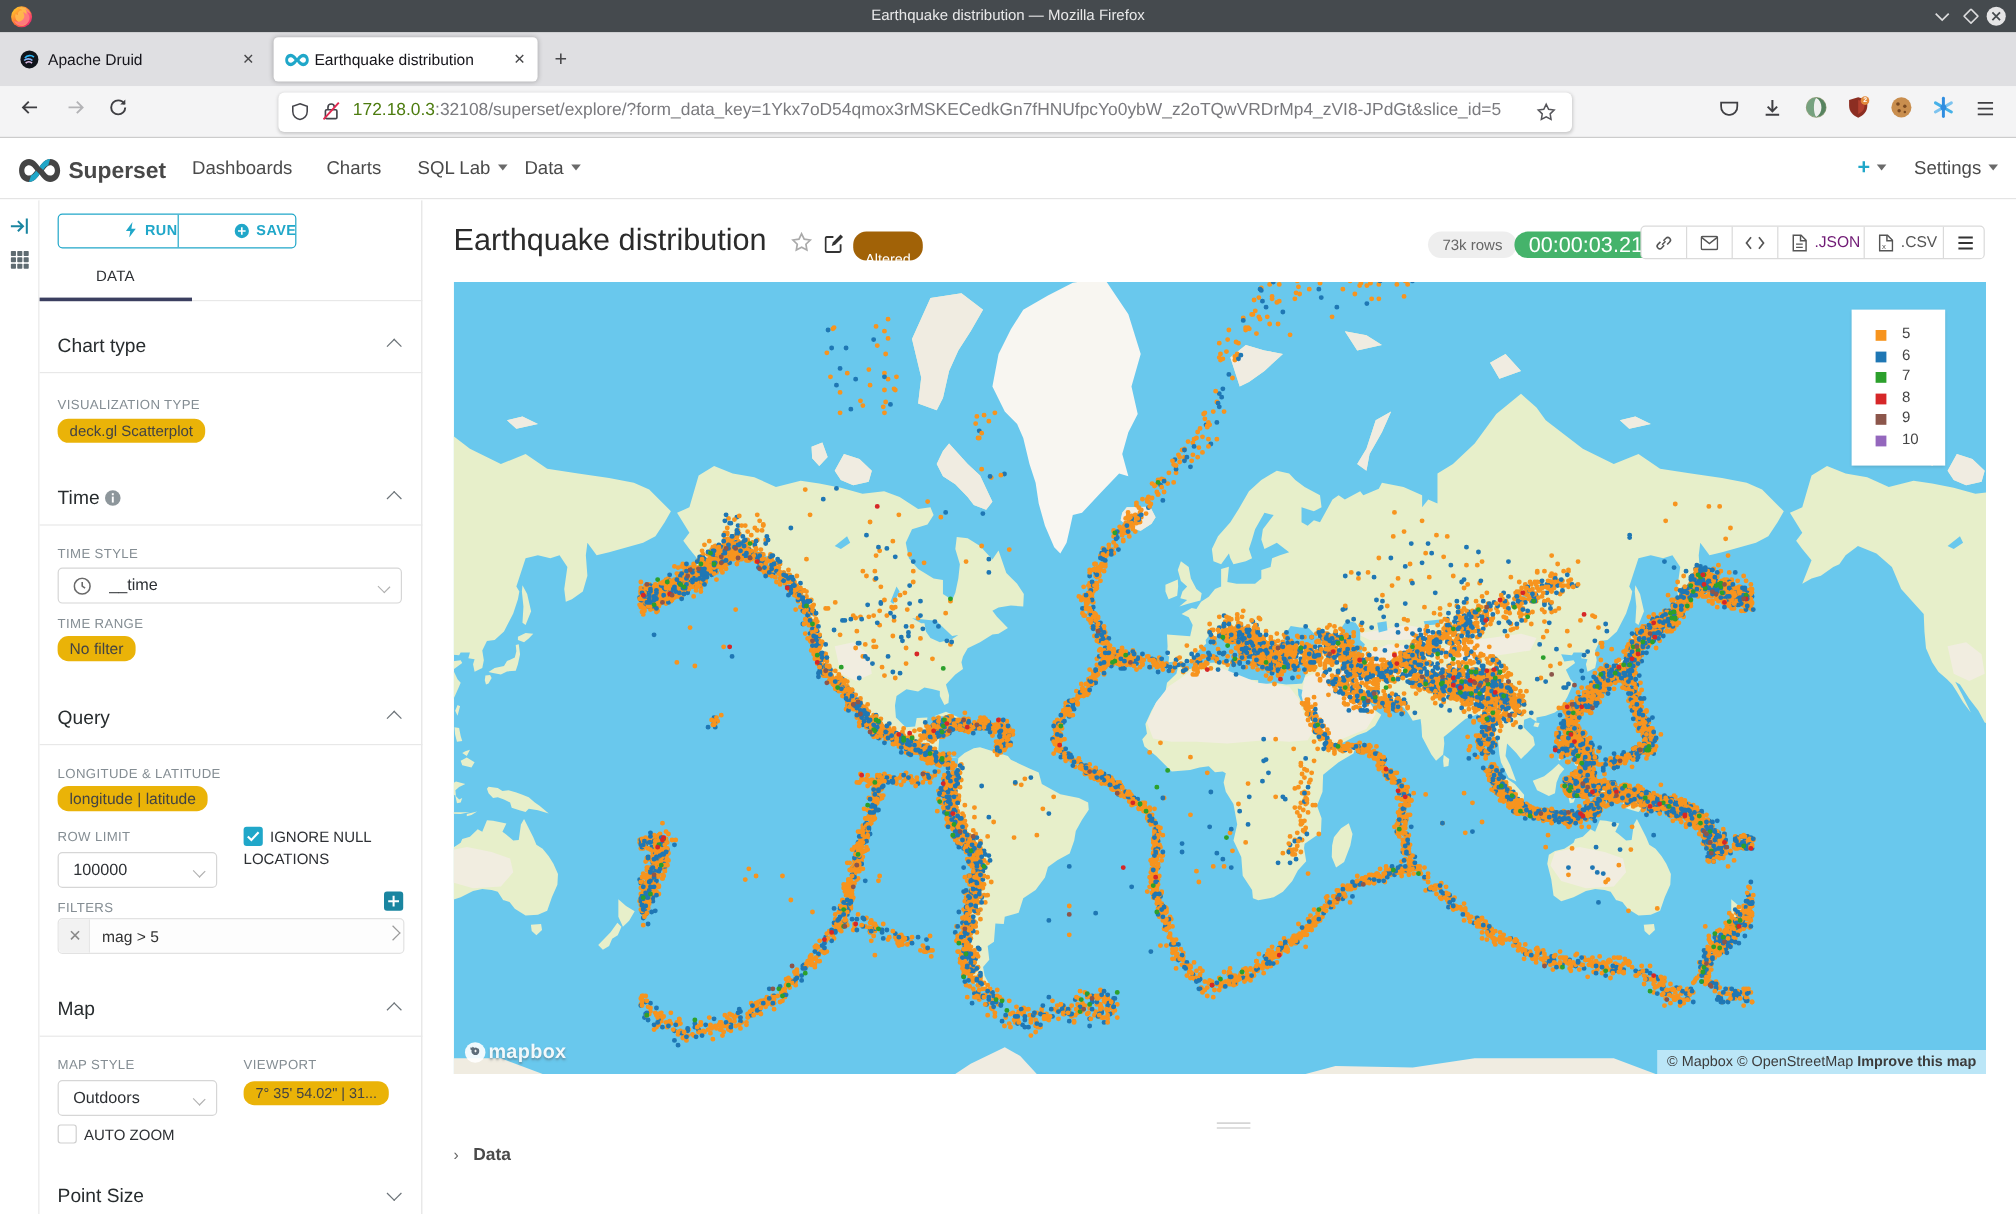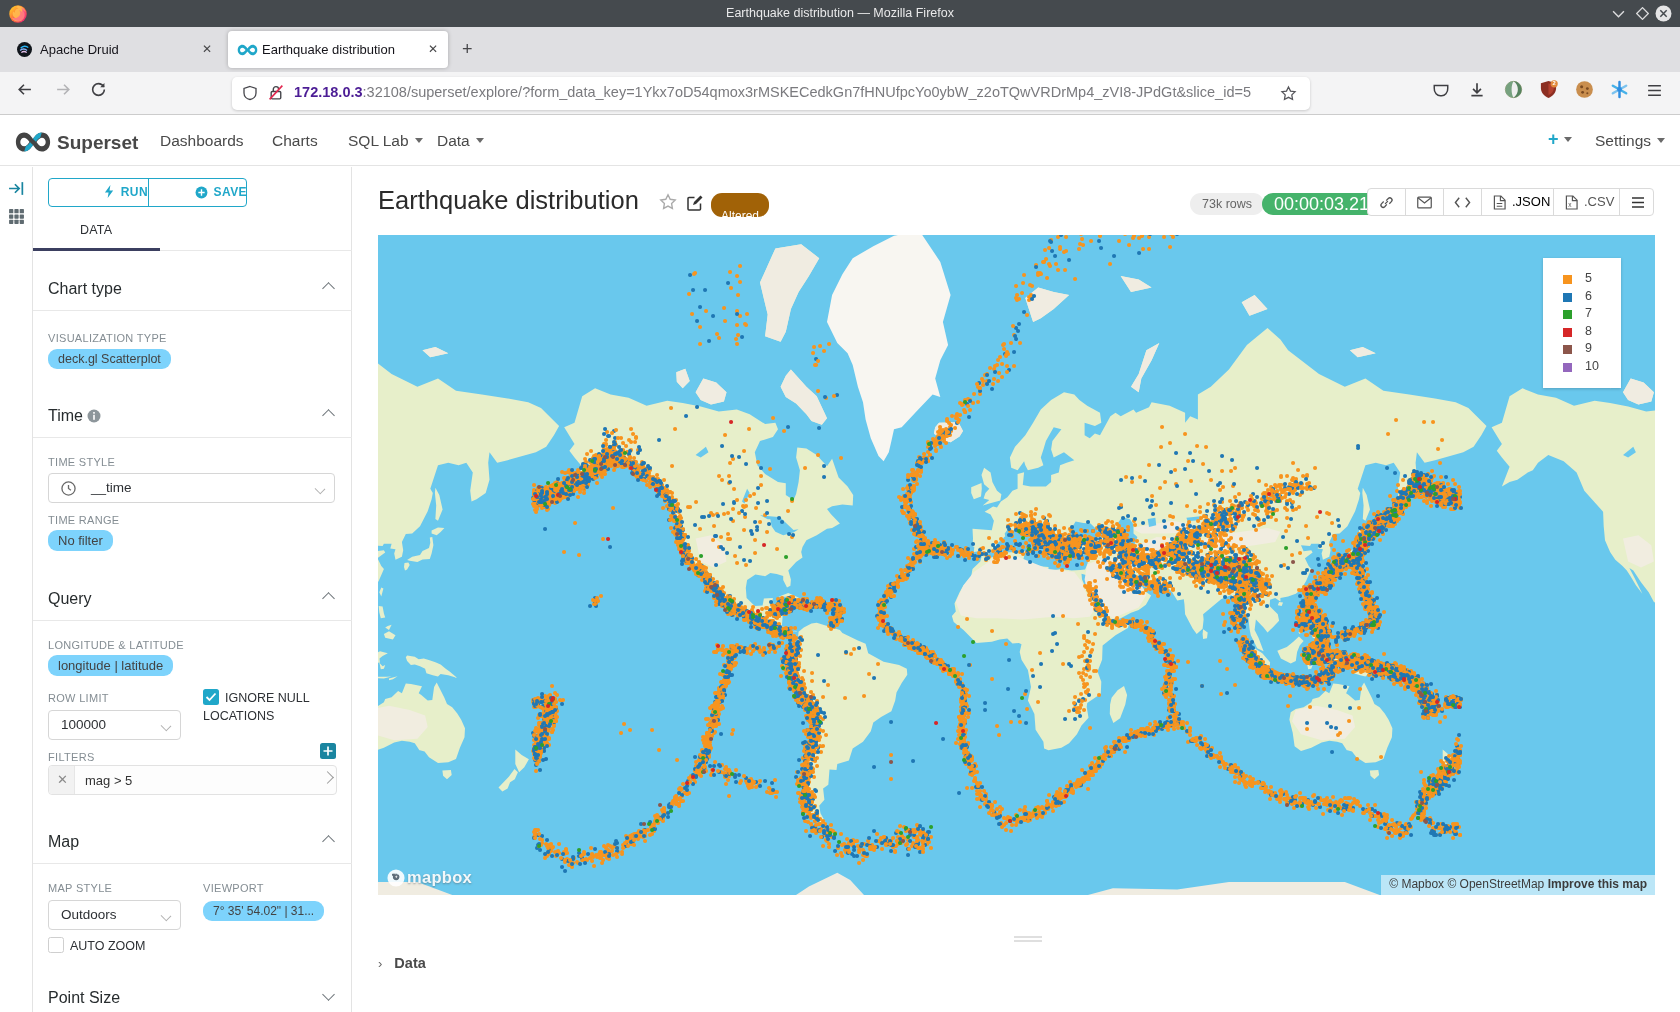--- a/index.html
+++ b/index.html
@@ -10,36 +10,36 @@
 .tab{position:absolute;top:4px;height:37px;border-radius:4px;font-size:13px;color:#17171c}
 #tab1{left:6px;width:216px}
 #tab1 .fav{position:absolute;left:11px;top:11px;width:15px;height:15px;border-radius:50%;background:#10151b;overflow:hidden}
 #tab2{left:228px;width:220px;background:#fff;box-shadow:0 0 4px rgba(0,0,0,.25)}
 .tab .tname{position:absolute;left:34px;top:11px;white-space:nowrap;font-size:13px;color:#15141a}
 .tab .x{position:absolute;right:10px;top:11px;font-size:12px;color:#474749}
 #newtab{position:absolute;left:462px;top:12px;font-size:18px;color:#47474a;font-weight:300}
 #navrow{position:absolute;left:0;top:72px;width:1680px;height:43px;background:#f4f4f5;border-bottom:1px solid #ccc}
 #urlbox{position:absolute;left:232px;top:5px;width:1078px;height:33px;background:#fff;border-radius:5px;box-shadow:0 1px 3px rgba(0,0,0,.18);font-size:14.5px}
 #urlbox .utext{position:absolute;left:62px;top:7px;white-space:nowrap;overflow:hidden;width:990px;color:#7a7a7e}
-#urlbox .utext b{color:#4c1d95;font-weight:700}
+#urlbox .utext b{color:#4d7c0f;font-weight:400}
 
 #snav{position:absolute;left:0;top:116px;width:1680px;height:50px;background:#fff;border-bottom:1px solid #e4e4e4}
 #snav .item{position:absolute;top:16px;font-size:15.5px;color:#4a4a4a}
 .caret{display:inline-block;width:0;height:0;border-left:4px solid transparent;border-right:4px solid transparent;border-top:5px solid #6a6a6a;vertical-align:middle;margin-left:6px;margin-bottom:2px}
 
 #iconstrip{position:absolute;left:0;top:167px;width:33px;height:845px;background:#fff;border-right:1px solid #e3e3e3}
 #sidebar{position:absolute;left:33px;top:167px;width:319px;height:845px;background:#fff;border-right:1px solid #e3e3e3}
 #main{position:absolute;left:353px;top:167px;width:1327px;height:845px;background:#fff}
 
 .btnrow{position:absolute;left:15px;top:11px;width:199px;height:29px;border:1px solid #20a7c9;border-radius:4px}
 .btnrow .b1{position:absolute;left:0;top:0;width:100px;height:27px;border-right:1px solid #20a7c9}
 .bt{color:#20a7c9;font-size:12px;font-weight:700;letter-spacing:.4px;text-align:right;line-height:27px}
 .seclabel{font-size:11px;color:#848d93;letter-spacing:.3px}
 .sechead{font-size:16px;color:#272c2e}
-.pill{display:inline-block;background:#7dd3fc;border-radius:9px;color:#434343;font-size:12.5px;padding:3px 10px}
+.pill{display:inline-block;background:#eab308;border-radius:9px;color:#434343;font-size:12.5px;padding:3px 10px}
 .selbox{position:absolute;height:30px;border:1px solid #d6d6d6;border-radius:4px;background:#fff;font-size:13.5px;color:#2d3034}
 .chev{position:absolute;right:10px;top:11px;width:8px;height:8px;border-right:1.6px solid #b0b0b0;border-bottom:1.6px solid #b0b0b0;transform:rotate(45deg) scale(1,.9);transform-origin:center}
 .carup{position:absolute;right:18px;width:9px;height:9px;border-right:1.6px solid #6c7378;border-bottom:1.6px solid #6c7378;transform:rotate(-135deg)}
 .cardn{position:absolute;right:18px;width:9px;height:9px;border-right:1.6px solid #6c7378;border-bottom:1.6px solid #6c7378;transform:rotate(45deg)}
 .hr{position:absolute;left:0;width:319px;border-top:1px solid #e8e8e8}
 
 #ctitle{position:absolute;left:25px;top:19px;font-size:25.5px;color:#2b2b2b}
 .hpill{position:absolute;height:22px;border-radius:11px;font-size:12.5px;line-height:22px}
 #btngroup{position:absolute;left:1014px;top:21px;height:28px;border:1px solid #dadada;border-radius:4px;background:#fff}
 #btngroup .cell{position:absolute;top:0;height:26px;border-right:1px solid #dadada}
@@ -298,21 +298,21 @@
         </svg></div>
   <div class="cell" style="left:76px;width:38px"><svg style="margin:7px 0 0 10px" width="17" height="13" viewBox="0 0 18 13">
           <path d="M5.5 1.5L1.5 6.5l4 5M12.5 1.5l4 5-4 5" stroke="#555" stroke-width="1.5" fill="none"></path>
         </svg></div>
   <div class="cell" style="left:114px;width:72px">
         <svg style="margin:6px 0 0 11px;float:left" width="13" height="15" viewBox="0 0 14 16">
           <path d="M1.5 1h7L13 5.5V15h-11.5z" stroke="#555" stroke-width="1.3" fill="none"></path>
           <path d="M8 1v5h5" stroke="#555" stroke-width="1.3" fill="none"></path>
           <path d="M4 9h6M4 12h6" stroke="#555" stroke-width="1.1"></path>
         </svg>
-        <span style="float:left;margin:5px 0 0 6px;font-size:13px;color:#000000">.JSON</span>
+        <span style="float:left;margin:5px 0 0 6px;font-size:13px;color:#701a75">.JSON</span>
       </div>
   <div class="cell" style="left:186px;width:66px">
         <svg style="margin:6px 0 0 11px;float:left" width="13" height="15" viewBox="0 0 14 16">
           <path d="M1.5 1h7L13 5.5V15h-11.5z" stroke="#555" stroke-width="1.3" fill="none"></path>
           <path d="M8 1v5h5" stroke="#555" stroke-width="1.3" fill="none"></path>
           <text x="3.5" y="13" font-size="7" fill="#555">x</text>
         </svg>
         <span style="float:left;margin:5px 0 0 6px;font-size:13px;color:#555">.CSV</span>
       </div>
   <div class="cell" style="left:252px;width:34px;border-right:none"><svg style="margin:7px 0 0 11px" width="14" height="13" viewBox="0 0 14 13">

